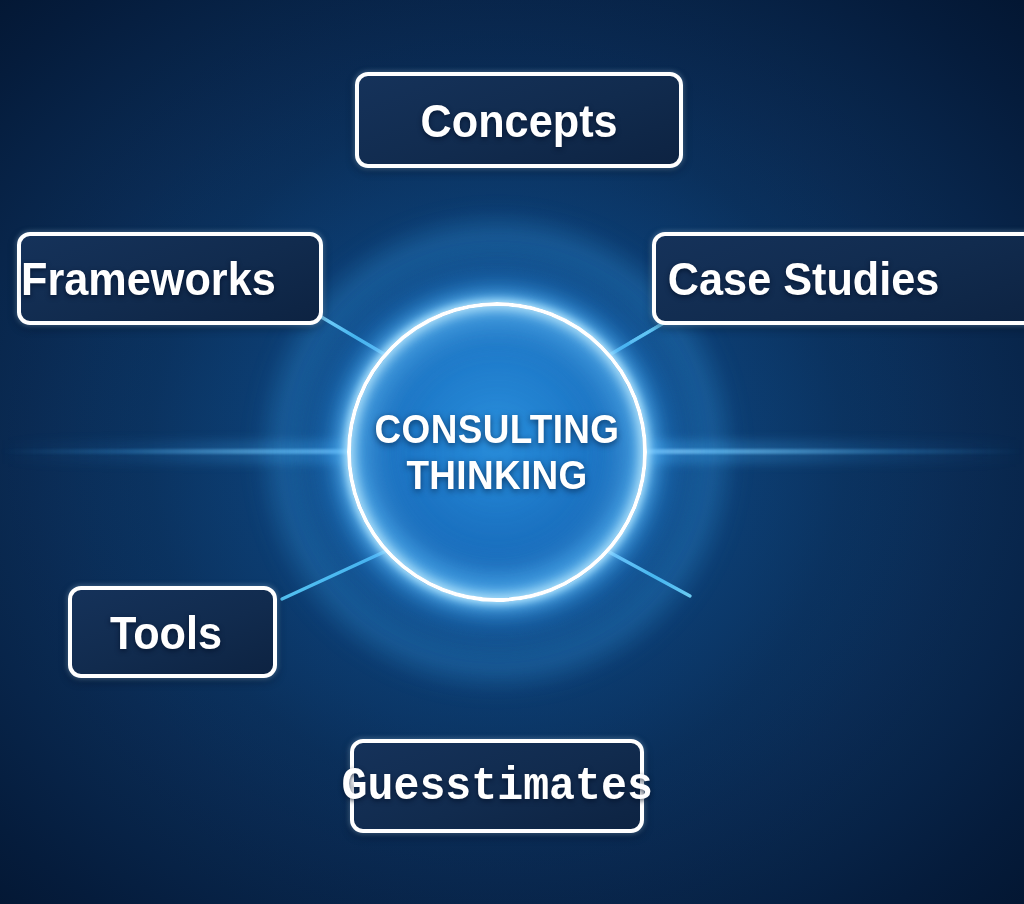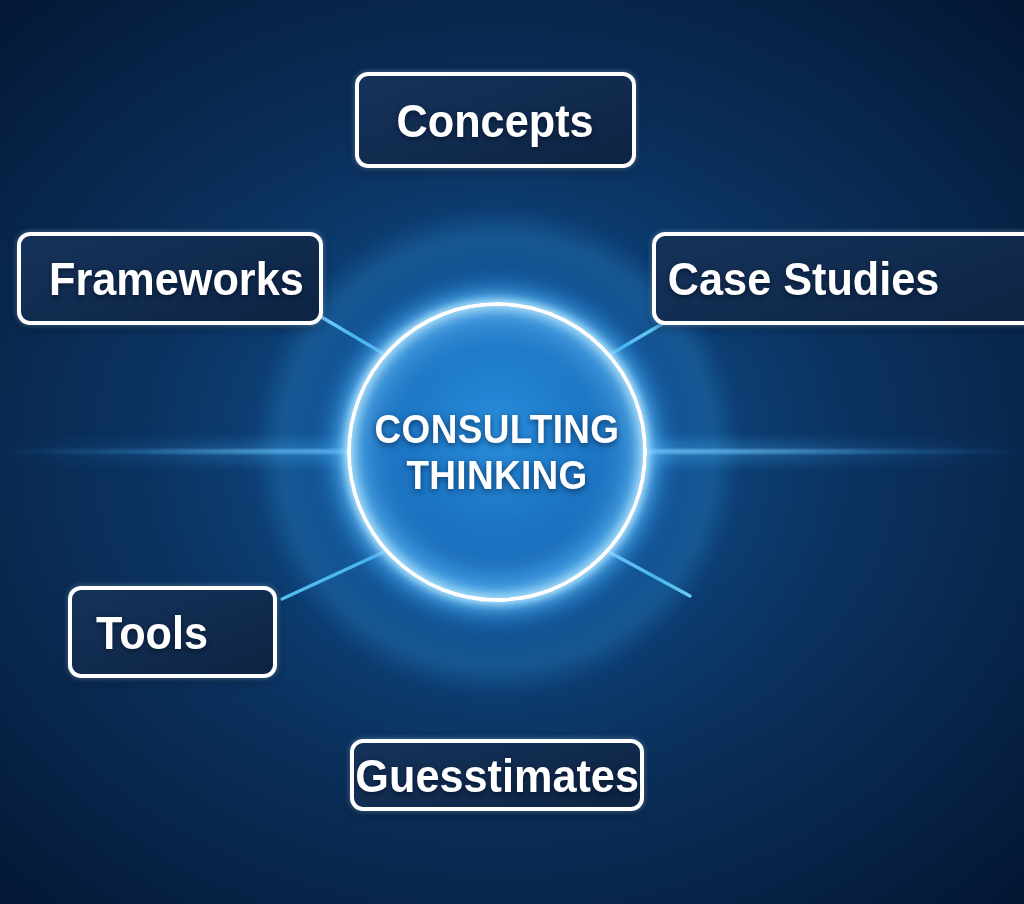--- a/index.html
+++ b/index.html
@@ -163,26 +163,26 @@
     font-size: 47px;
     font-weight: bold;
     line-height: 1;
     white-space: nowrap;
     text-shadow: 0 2px 6px rgba(0,16,40,0.70);
     transform: scaleX(0.92);
     transform-origin: left center;
   }
 
   
-  #node-concepts      { left: 355px; top:  72px; width: 281px; height:  96px; justify-content: center; }
+  #node-concepts      { left: 355px; top:  72px; width: 328px; height:  96px; justify-content: center; }
   #node-case-studies  { left: 652px; top: 232px; width: 392px; height:  93px; }
   #node-slide-decks   { left: 682px; top: 586px; width: 307px; height:  92px; justify-content: center; }
-  #node-guesstimates  { left: 350px; top: 739px; width: 294px; height:  72px; justify-content: center; }
-  #node-tools         { left:  68px; top: 586px; width: 209px; height:  92px; padding-left: 24px; }
-  #node-frameworks    { left:  17px; top: 232px; width: 306px; height:  93px; padding-left: 28px; }
+  #node-guesstimates  { left: 350px; top: 739px; width: 294px; height:  94px; justify-content: center; font-family: Liberation Mono, monospace; }
+  #node-tools         { left:  68px; top: 586px; width: 209px; height:  92px; padding-left: 38px; }
+  #node-frameworks    { left:  17px; top: 232px; width: 306px; height:  93px; }
 
   #node-concepts     .node-label { transform-origin: center; }
   #node-case-studies .node-label { transform-origin: center; }
   #node-slide-decks  .node-label { transform-origin: center; }
   #node-guesstimates .node-label { transform-origin: center; }
 </style>
 </head>
 <body>
 
 <div id="stage">

